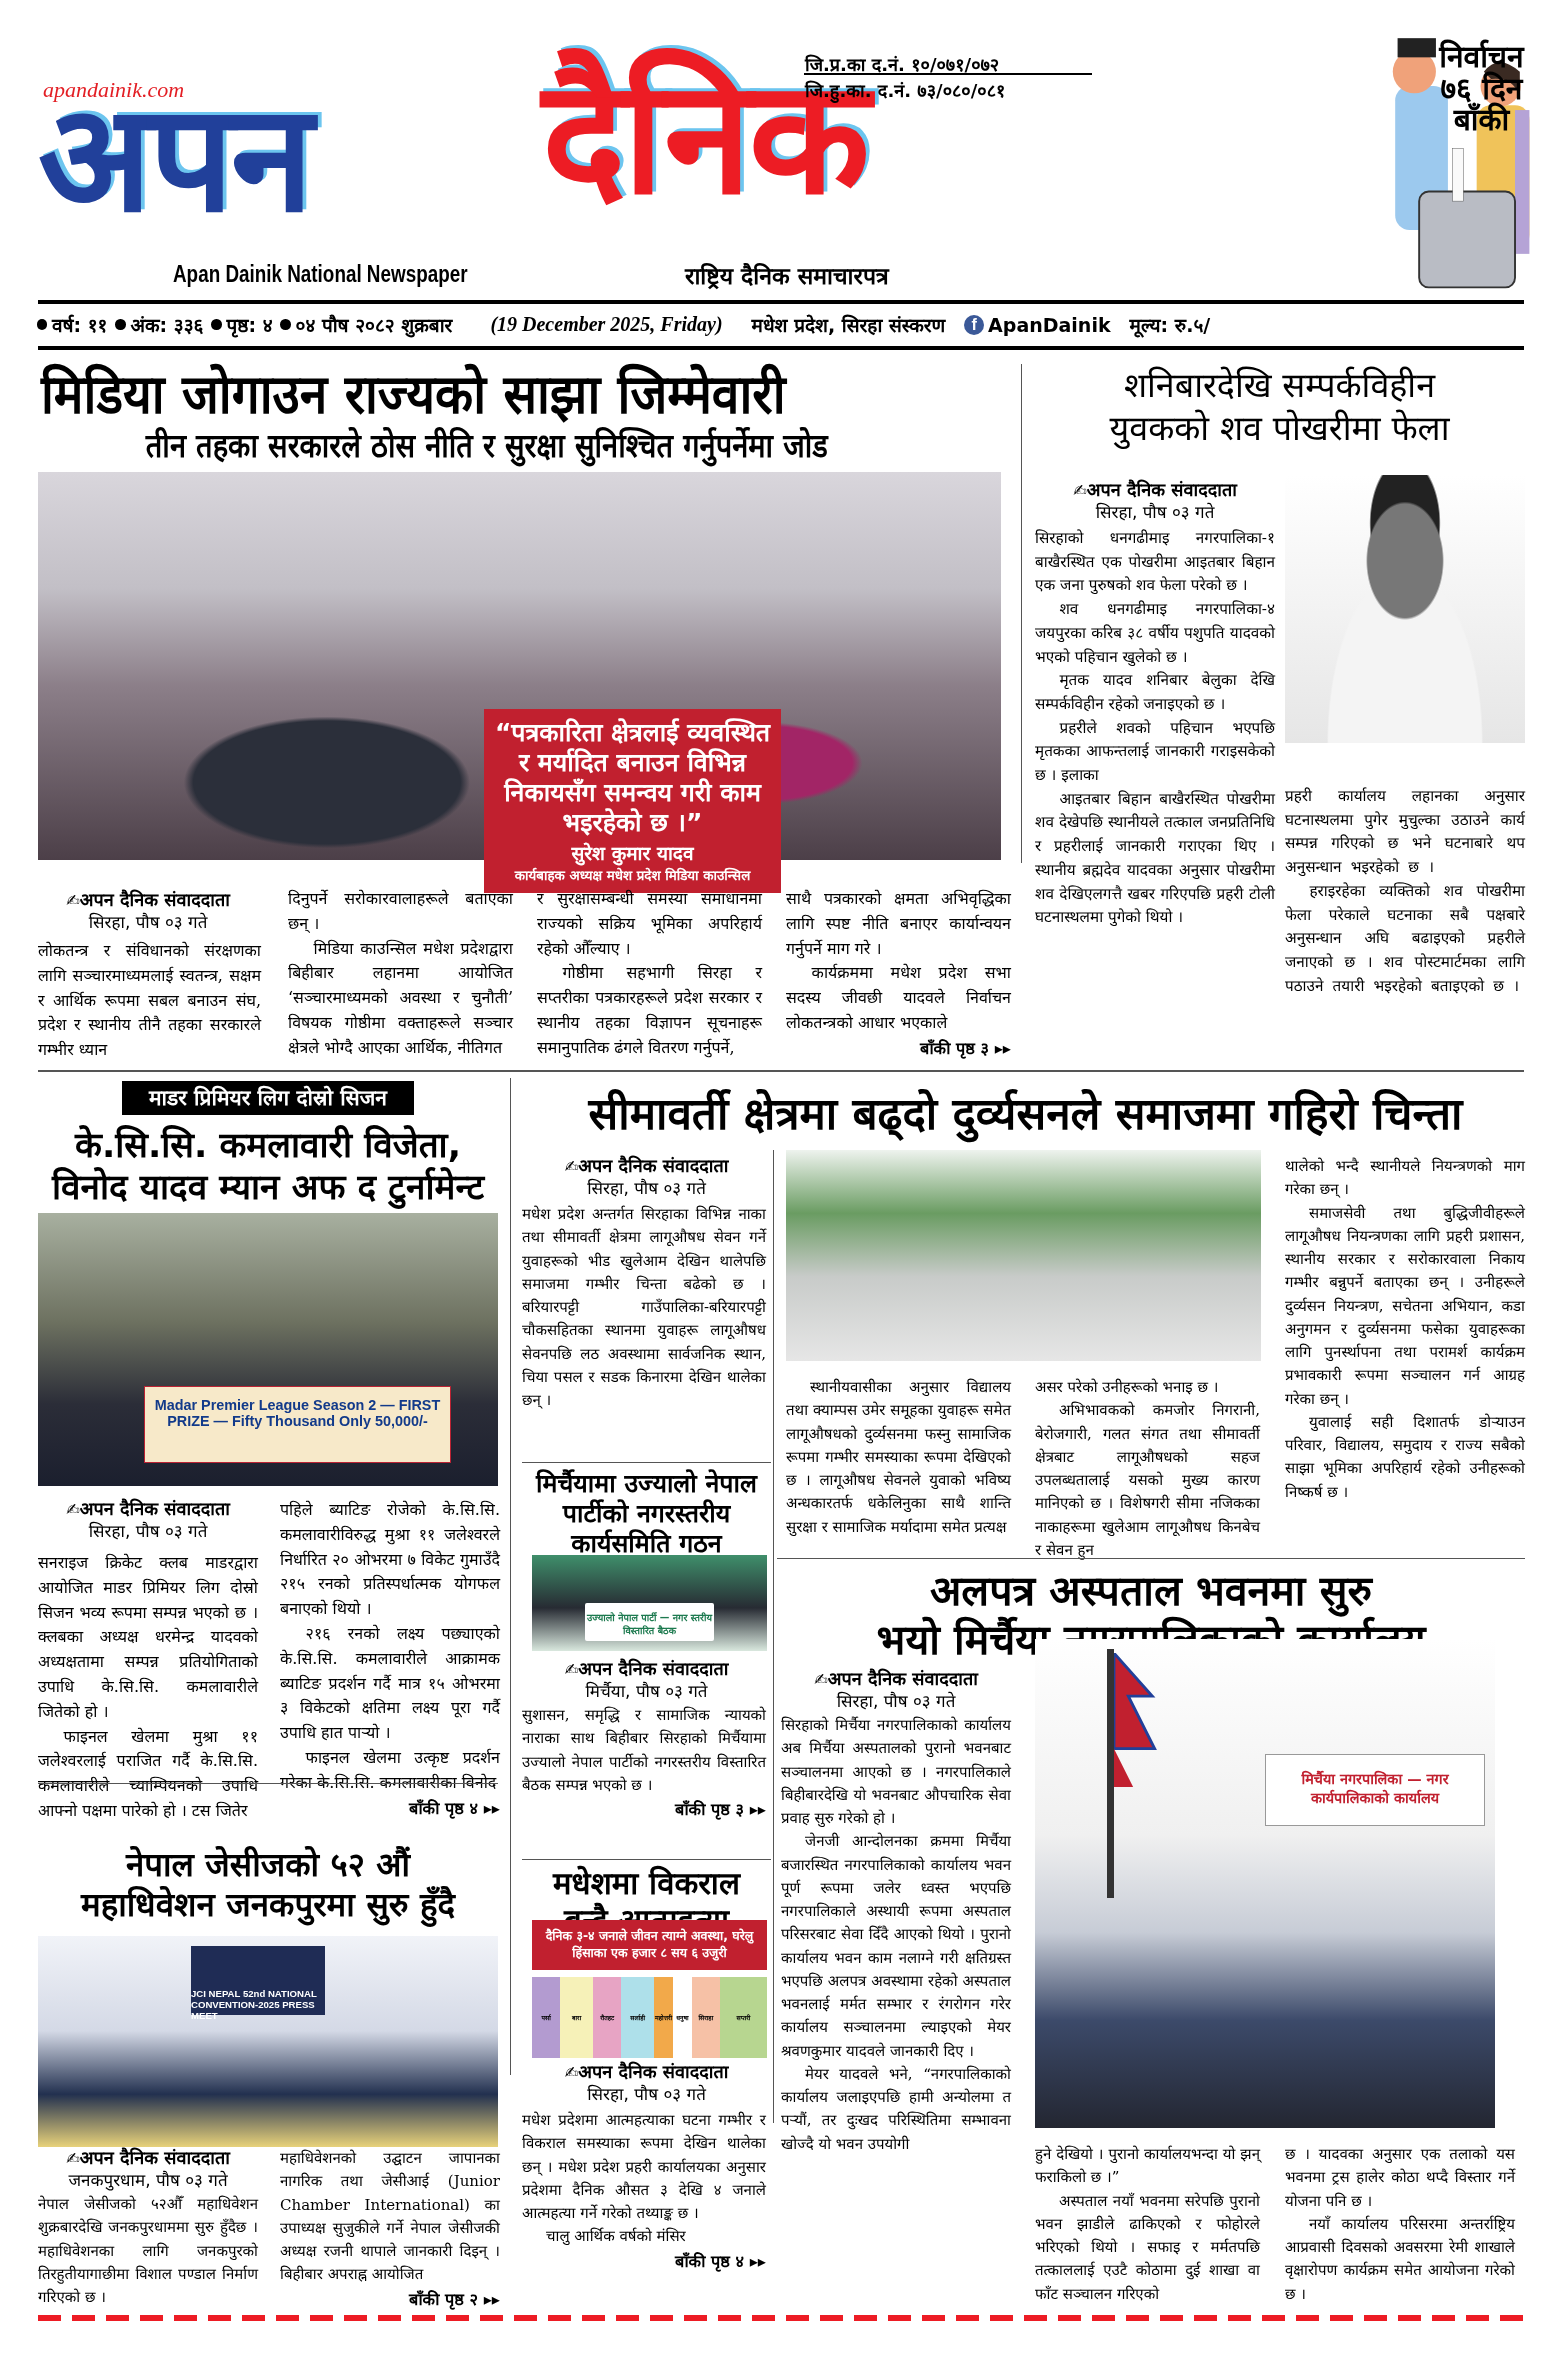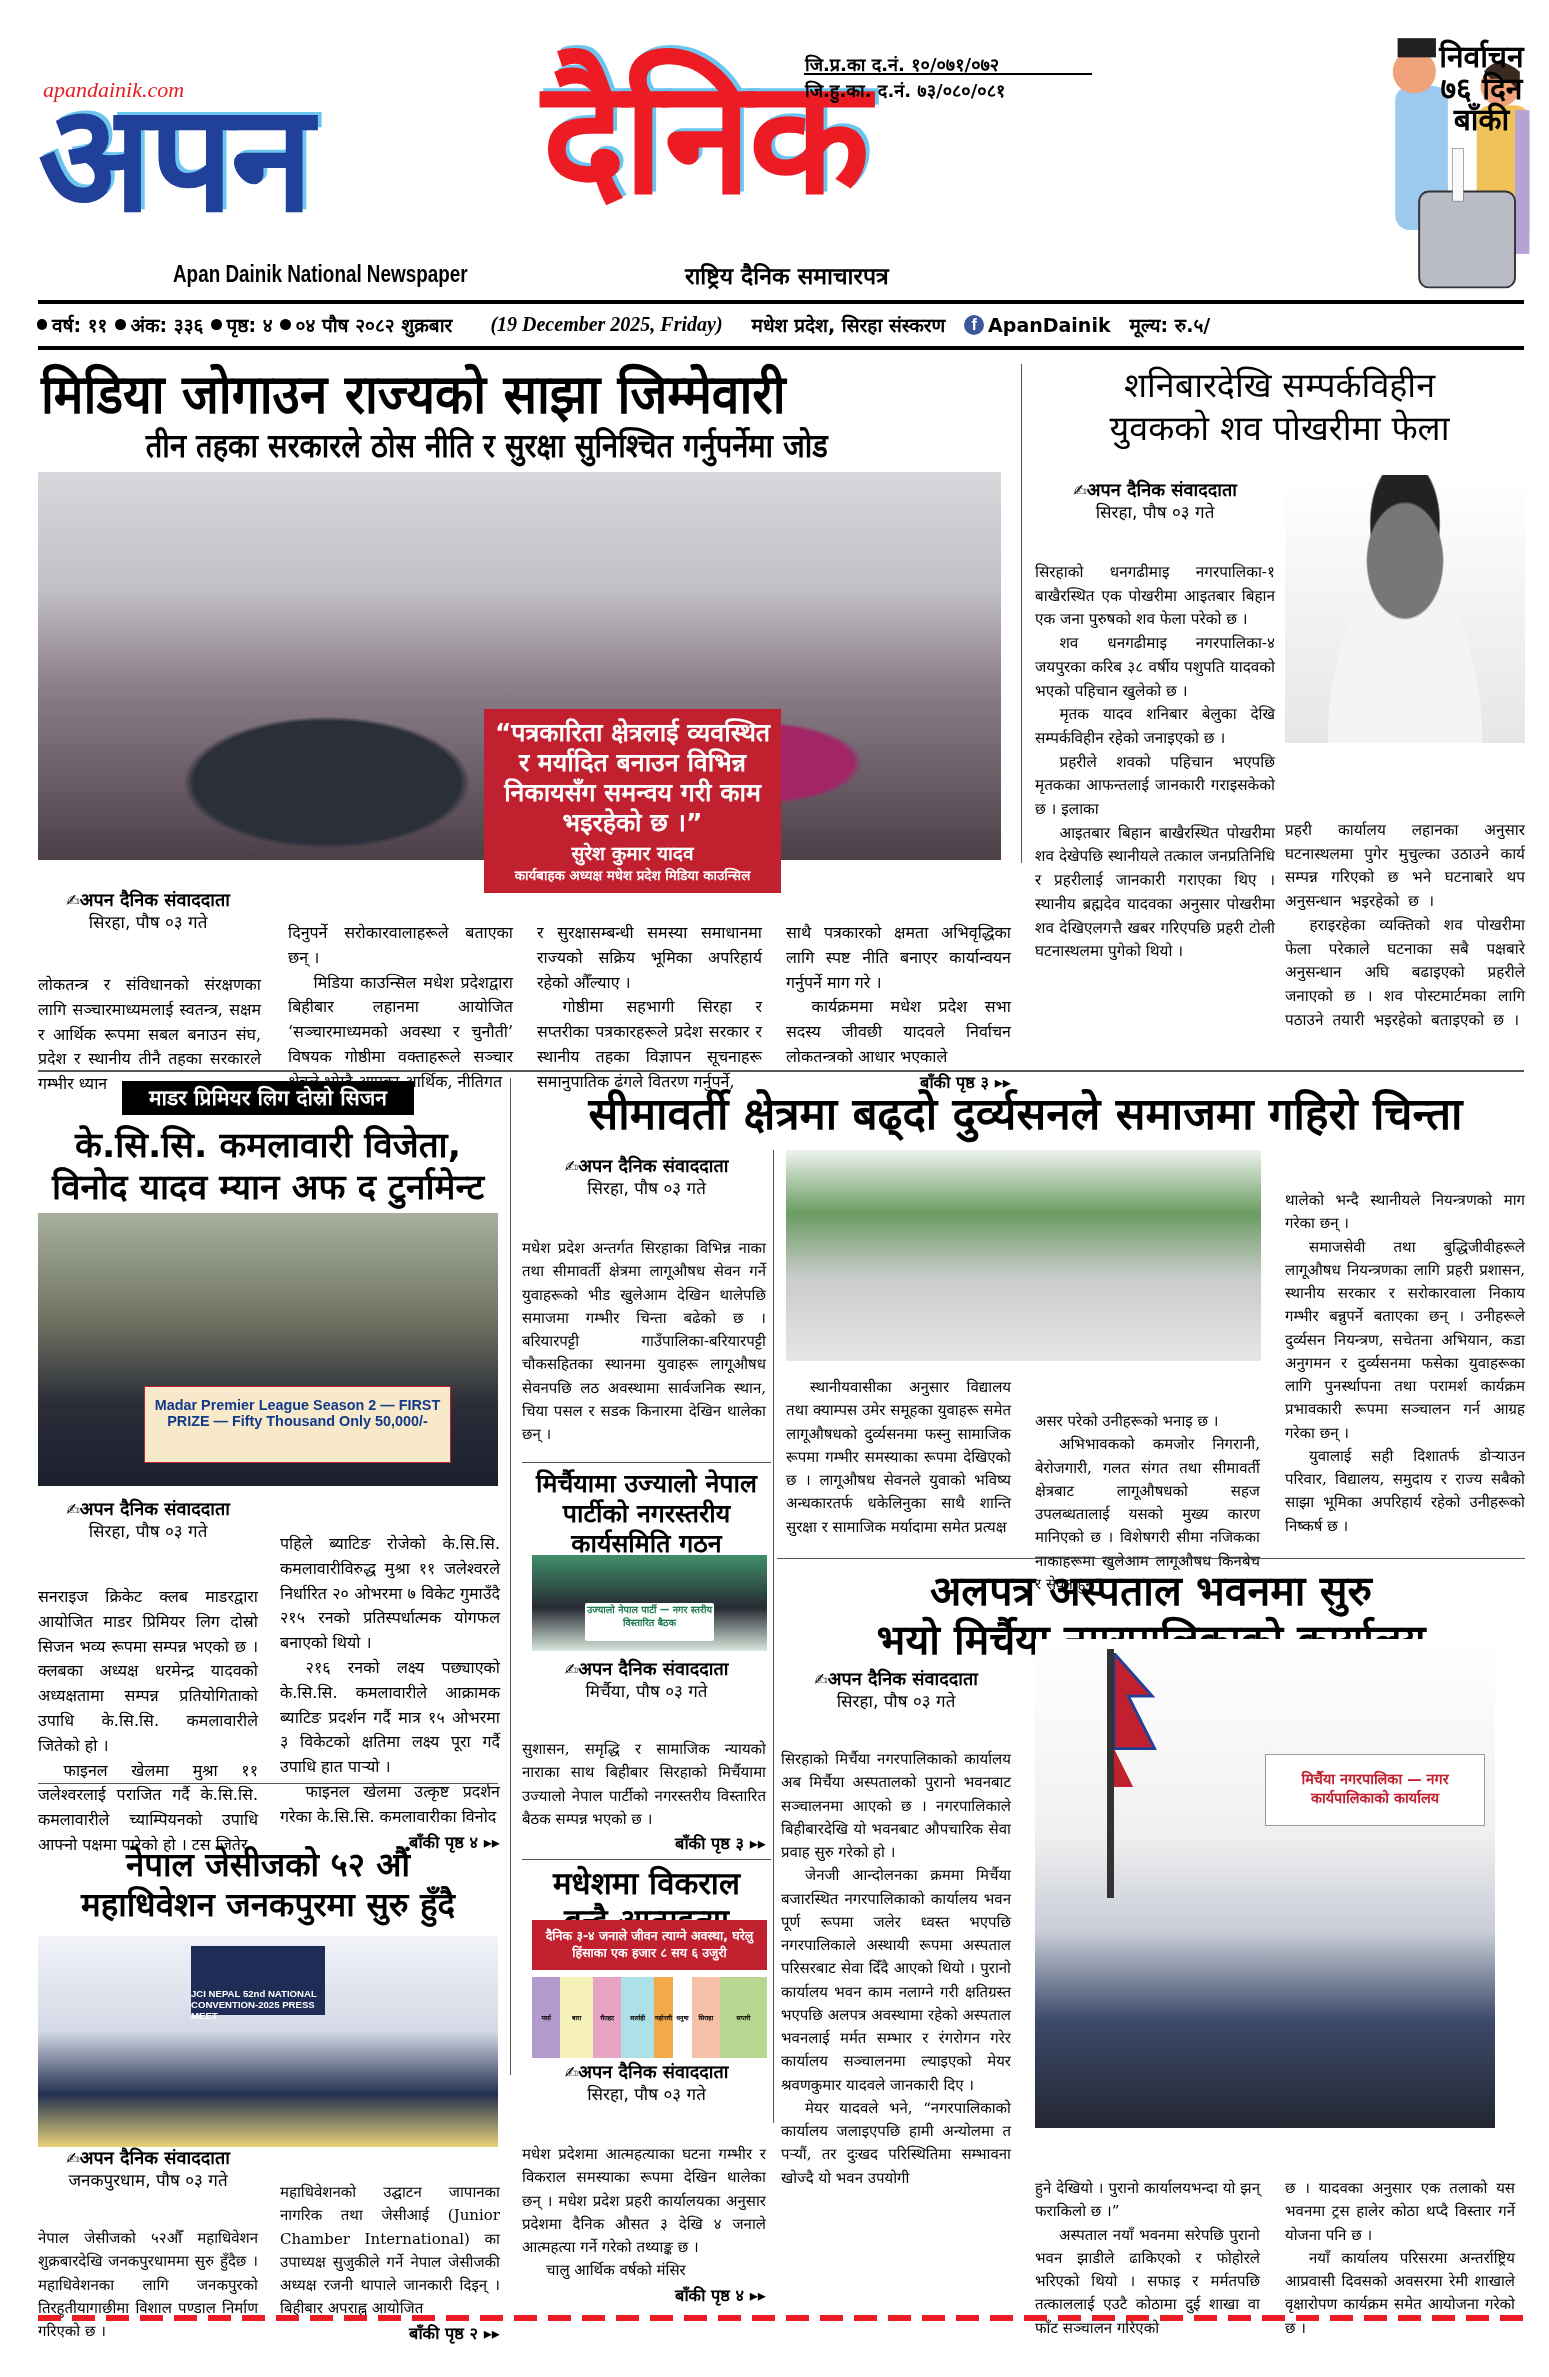--- a/index.html
+++ b/index.html
@@ -68,21 +68,21 @@
   .banner-dark { left: 122px; top: 1081px; width: 292px; height: 34px; background: #000; color: #fff; font-weight: bold; font-size: 21px; text-align: center; line-height: 34px; }
   .red-box { left: 532px; top: 1920px; width: 235px; padding: 8px; background: #c1202f; color: #fff; font-weight: bold; font-size: 12.5px; text-align: center; line-height: 1.35; }
 
   
   .byline { text-align: center; font-weight: bold; line-height: 1.25; }
   .byline .name { font-size: 18px; }
   .byline .pen { font-size: 16.3px; font-weight: normal; }
   .byline .place { font-size: 17px; font-weight: normal; }
   .col { font-size: 16px; line-height: 1.55; text-align: justify; font-family: "DejaVu Serif", serif; }
   .col p { text-indent: 1.6em; }
-  .col p.noind { text-indent: 0; margin-top: 34px; }
+  .col p.noind { text-indent: 0; }
   .cont { text-align: right; font-weight: bold; font-size: 16.3px; font-family: "DejaVu Sans", sans-serif; }
 
   .h2 { font-weight: bold; text-align: center; line-height: 1.2; white-space: nowrap; }
 
   .dash-line { height: 5.8px; background: repeating-linear-gradient(90deg, #ed1c24 0 23px, transparent 23px 34px); }
 </style>
 </head>
 <body>
 
 <div class="abs site-url">apandainik.com</div>
@@ -234,21 +234,21 @@
   <p>समाजसेवी तथा बुद्धिजीवीहरूले लागूऔषध नियन्त्रणका लागि प्रहरी प्रशासन, स्थानीय सरकार र सरोकारवाला निकाय गम्भीर बन्नुपर्ने बताएका छन् । उनीहरूले दुर्व्यसन नियन्त्रण, सचेतना अभियान, कडा अनुगमन र दुर्व्यसनमा फसेका युवाहरूका लागि पुनर्स्थापना तथा परामर्श कार्यक्रम प्रभावकारी रूपमा सञ्चालन गर्न आग्रह गरेका छन् ।</p>
   <p>युवालाई सही दिशातर्फ डोर्‍याउन परिवार, विद्यालय, समुदाय र राज्य सबैको साझा भूमिका अपरिहार्य रहेको उनीहरूको निष्कर्ष छ ।</p>
 </div>
 
 <div class="abs hline" style="left:522px;top:1462px;width:249px;height:1.4px;"></div>
 <div class="abs hline" style="left:777px;top:1558px;width:748px;height:1.4px;"></div>
 <div class="abs vline" style="left:773px;top:1150px;height:973px;"></div>
 
 <div class="abs h2" style="left:522px;top:1469px;width:249px;font-size:25px;white-space:normal;">मिर्चैयामा उज्यालो नेपाल पार्टीको नगरस्तरीय कार्यसमिति गठन</div>
 <div class="abs photo ph-party">
-  <div class="abs" style="left:53px;top:48px;width:129px;height:38px;background:#fff;color:#1d7a4f;font-weight:bold;font-size:9.6px;text-align:center;padding-top:0;border-radius:1.9px;">उज्यालो नेपाल पार्टी — नगर स्तरीय विस्तारित बैठक</div>
+  <div class="abs" style="left:53px;top:48px;width:129px;height:38px;background:#fff;color:#1d7a4f;font-weight:bold;font-size:9.6px;text-align:center;padding-top:8px;border-radius:1.9px;">उज्यालो नेपाल पार्टी — नगर स्तरीय विस्तारित बैठक</div>
 </div>
 <div class="abs byline" style="left:522px;top:1658px;width:249px;">
   <div class="name"><span class="pen">✍</span><span>अपन दैनिक संवाददाता</span></div>
   <div class="place">मिर्चैया, पौष ०३ गते</div>
 </div>
 <div class="abs col" style="left:522px;top:1704px;width:244px;font-size:15px;">
   <p class="noind">सुशासन, समृद्धि र सामाजिक न्यायको नाराका साथ बिहीबार सिरहाको मिर्चैयामा उज्यालो नेपाल पार्टीको नगरस्तरीय विस्तारित बैठक सम्पन्न भएको छ ।</p>
   <div class="cont">बाँकी पृष्ठ ३ ▸▸</div>
 </div>
 

